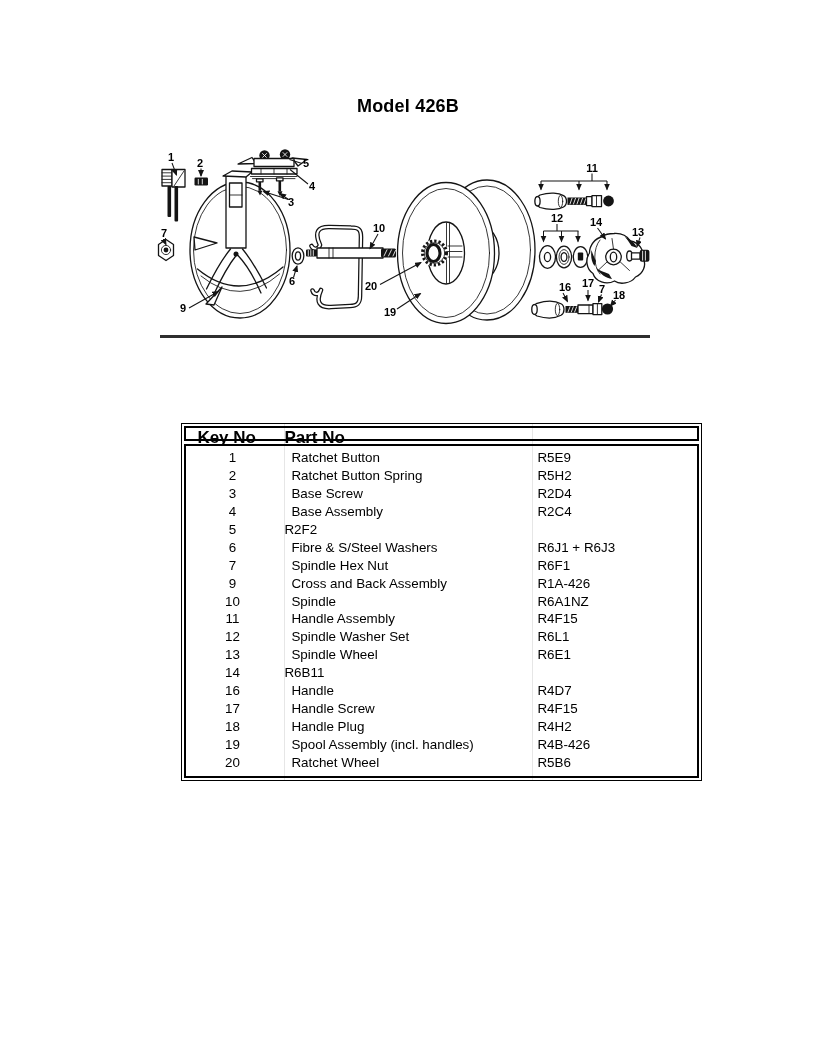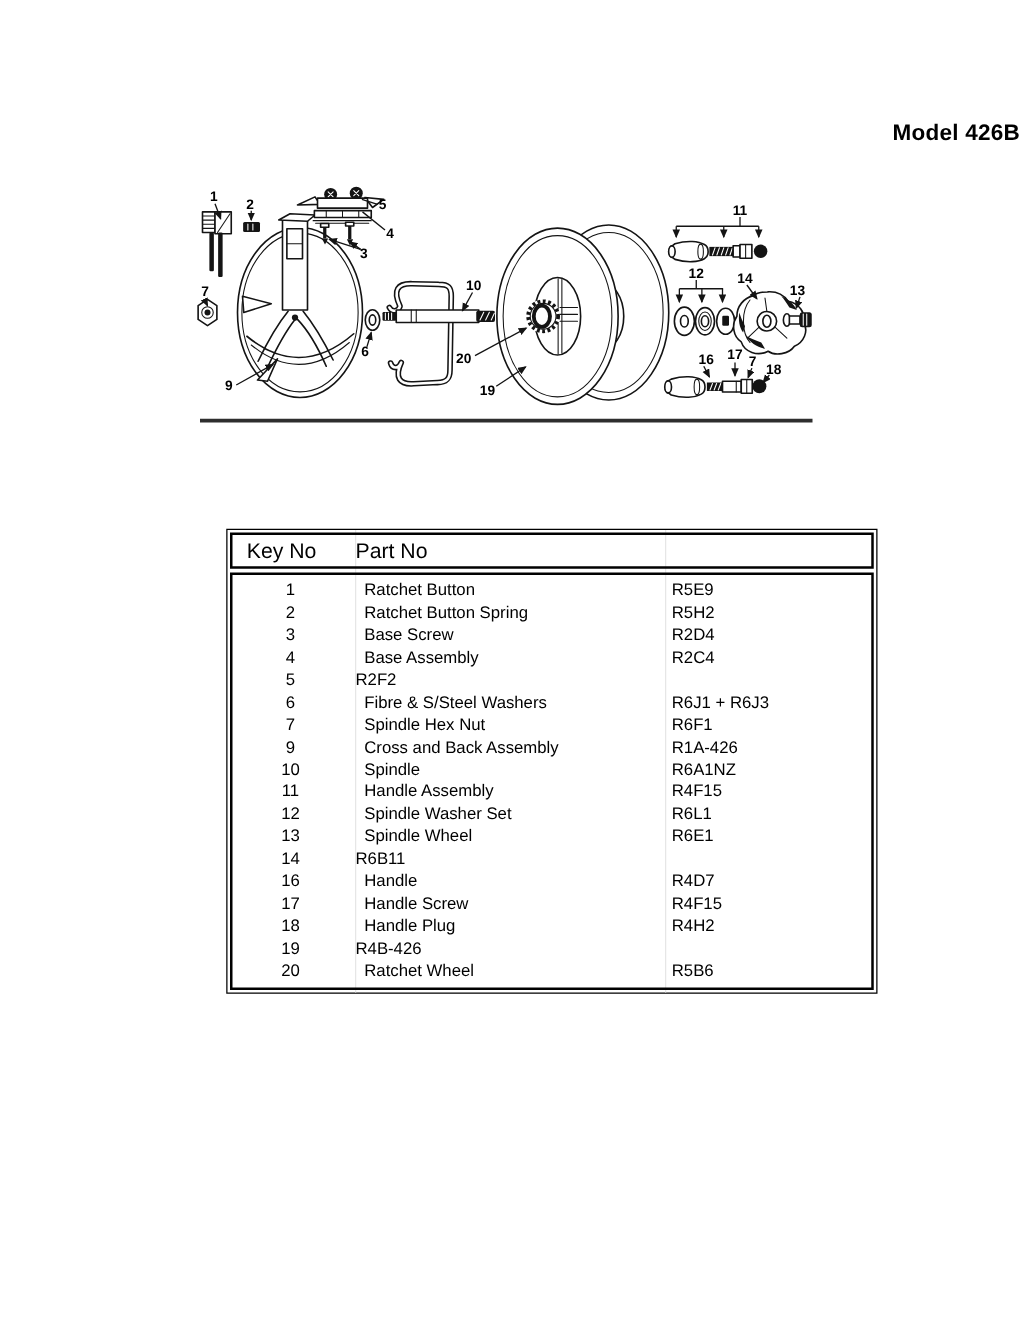--- a/index.html
+++ b/index.html
@@ -6,37 +6,37 @@
   html,body { background:#ffffff; }
   body {
     width: 816px; height: 1056px;
     font-family: "Liberation Sans", "DejaVu Sans", sans-serif;
     color: #000;
   }
   .page { position: relative; width: 816px; height: 1056px; background:#fff; overflow: hidden; }
 
   .title {
     position: absolute; top: 96px; left: 0; width: 100%;
-    text-align: right; font-size: 18px; font-weight: bold; letter-spacing: .2px;
+    text-align: center; font-size: 18px; font-weight: bold; letter-spacing: .2px;
   }
 
   .diagram { position: absolute; left: 150px; top: 140px; width: 520px; height: 200px; }
 
   .rule { position: absolute; left: 160px; top: 335px; width: 490px; height: 3px; background: #2e2e2e; }
 
   
   .ptable {
     position: absolute; left: 181px; top: 423px; width: 521px;
     border: 1.6px solid #000; padding: 2.4px; background: #fff;
   }
   .colline { position: absolute; top: 0; bottom: 0; width: 1px; background: #e6e6e6; }
   .thead {
-    position: relative; border: 2.2px solid #000; height: 29px;
+    position: relative; border: 2.2px solid #000; height: 15px;
     display: grid; grid-template-columns: 92px 253px 1fr; align-items: center;
-    font-size: 17px; font-weight: normal;
+    font-size: 17px; font-weight: bold;
   }
   .th1 { padding-left: 11px; }
   .th2 { text-align: center; }
   .th3 { padding-left: 6px; }
   .tbody {
     position: relative; border: 2.2px solid #000; margin-top: 2.6px;
     padding: 3px 0 5px;
   }
   .tr {
     display: grid; grid-template-columns: 92px 253px 1fr;
@@ -348,20 +348,21 @@
         <div class="td-desc">Handle Screw</div>
         <div class="td-part">R4F15</div>
       </div>
       <div class="tr">
         <div class="td-key">18</div>
         <div class="td-desc">Handle Plug</div>
         <div class="td-part">R4H2</div>
       </div>
       <div class="tr">
         <div class="td-key">19</div>
+        <div class="td-desc">Spool Assembly (incl. handles)</div>
         <div class="td-part">R4B-426</div>
       </div>
       <div class="tr">
         <div class="td-key">20</div>
         <div class="td-desc">Ratchet Wheel</div>
         <div class="td-part">R5B6</div>
       </div>
     </div>
   </div>
 

